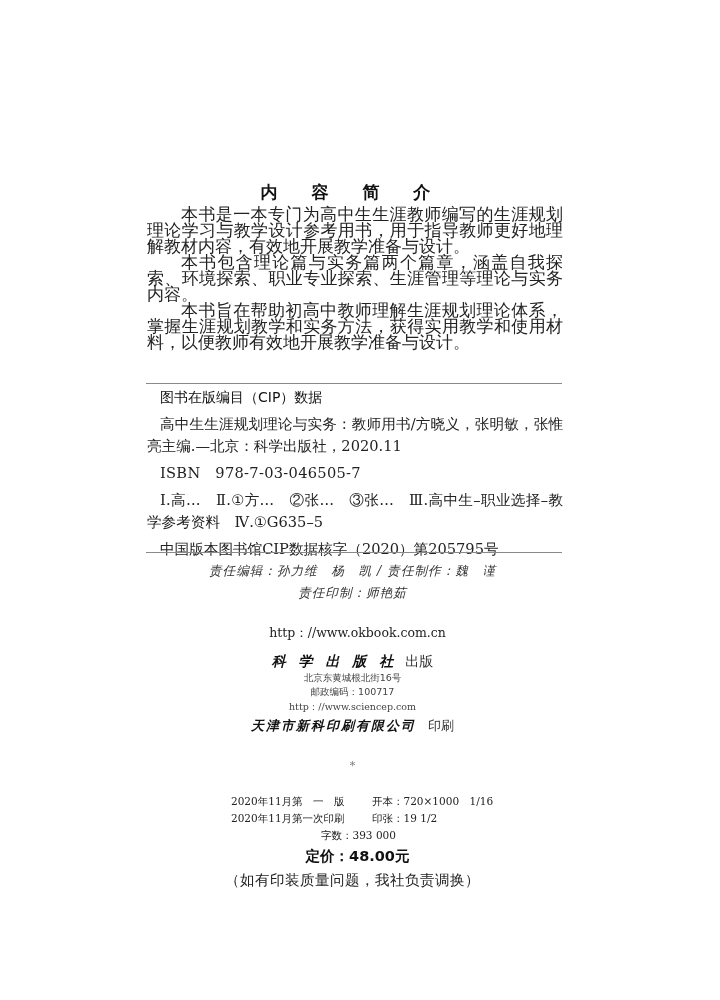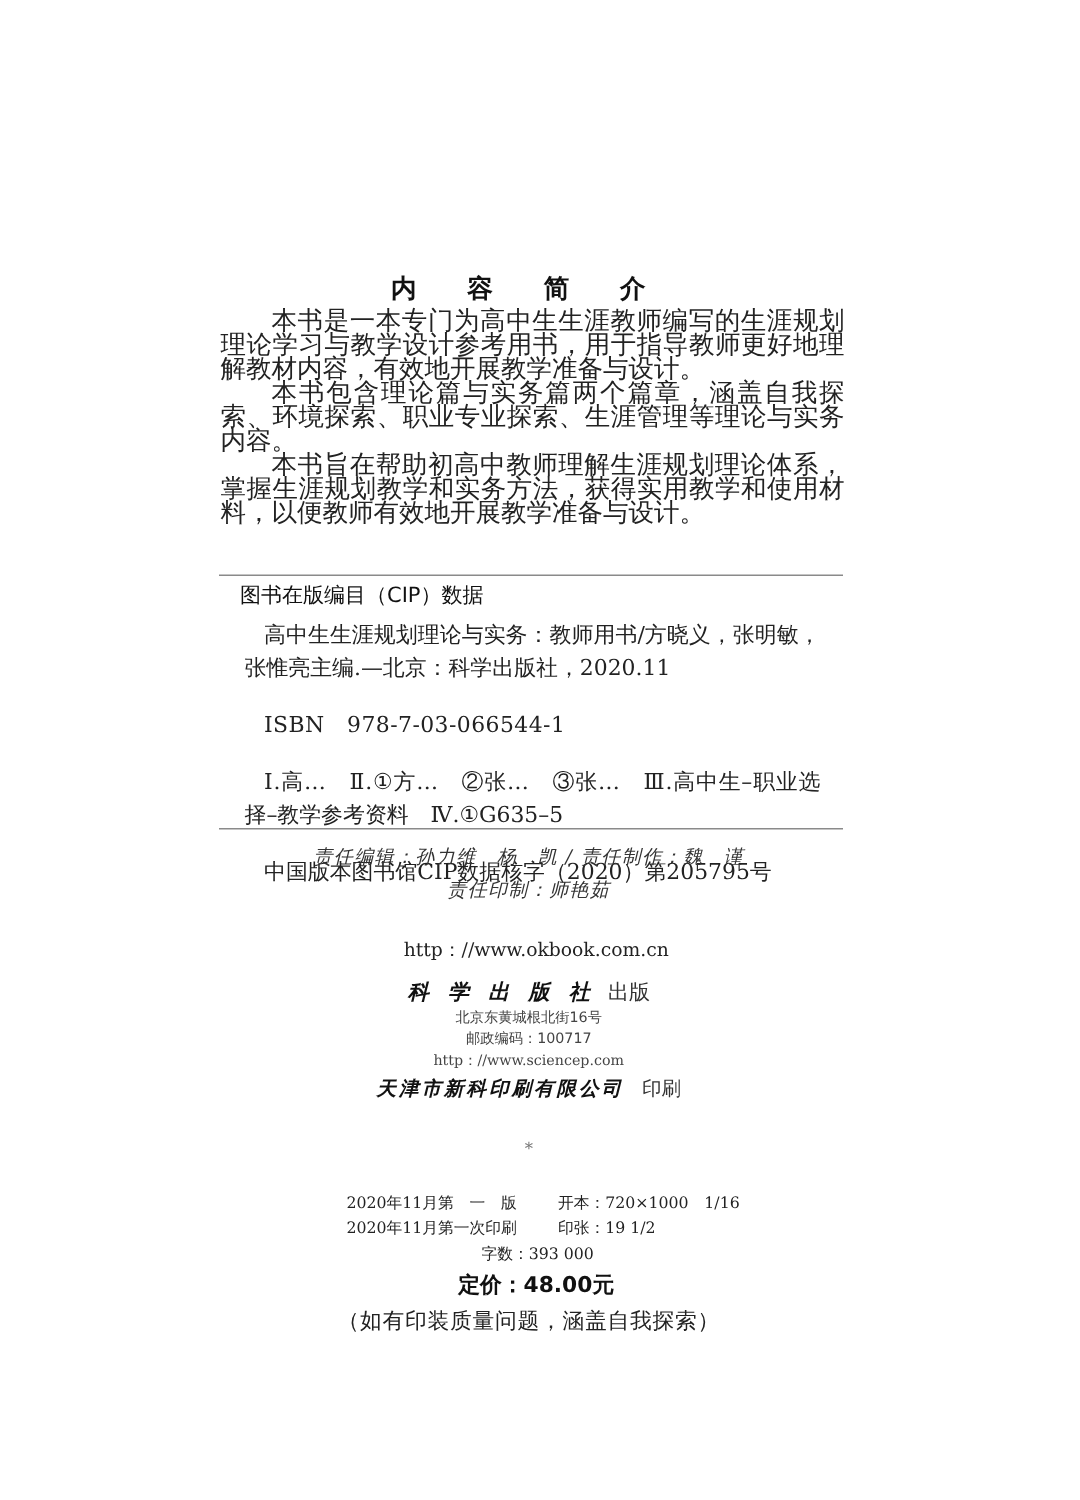--- a/index.html
+++ b/index.html
@@ -68,21 +68,21 @@
       color: #222;
     }
     .cip .hdr {
       padding-left: 13px;
       font-family: "DejaVu Sans", "Liberation Sans", sans-serif;
       font-size: 14px;
       line-height: 22px;
       color: #111;
     }
     .cip p {
-      margin: 16px;
+      margin: 0;
       text-indent: 13px;
       line-height: 22px;
       text-align: justify;
     }
     .cip .blk { margin-top: 5px; }
     .cip .isbn { letter-spacing: 0.3px; }
 
     
     .center-line {
       position: absolute;
@@ -145,21 +145,21 @@
     <p>本书是一本专门为高中生生涯教师编写的生涯规划理论学习与教学设计参考用书，用于指导教师更好地理解教材内容，有效地开展教学准备与设计。</p>
     <p>本书包含理论篇与实务篇两个篇章，涵盖自我探索、环境探索、职业专业探索、生涯管理等理论与实务内容。</p>
     <p>本书旨在帮助初高中教师理解生涯规划理论体系，掌握生涯规划教学和实务方法，获得实用教学和使用材料，以便教师有效地开展教学准备与设计。</p>
   </div>
 
   <div class="rule" style="top:383px;"></div>
 
   <div class="cip">
     <div class="hdr">图书在版编目（CIP）数据</div>
     <p class="blk">高中生生涯规划理论与实务：教师用书/方晓义，张明敏，张惟亮主编.—北京：科学出版社，2020.11</p>
-    <p class="blk isbn">ISBN　978-7-03-066544-1</p>
+    <p class="blk isbn">ISBN　978-7-03-046505-7</p>
     <p class="blk">Ⅰ.高…　Ⅱ.①方…　②张…　③张…　Ⅲ.高中生–职业选择–教学参考资料　Ⅳ.①G635–5</p>
     <p class="blk">中国版本图书馆CIP数据核字（2020）第205795号</p>
   </div>
 
   <div class="rule" style="top:552px;"></div>
 
   <div class="center-line credit" style="top:563px;">责任编辑：孙力维　杨　凯 / 责任制作：魏　谨</div>
   <div class="center-line credit" style="top:585px;">责任印制：师艳茹</div>
 
   <div class="center-line" style="top:625px; font-size:12.5px; color:#222; left:5px;">http：//www.okbook.com.cn</div>
@@ -176,15 +176,15 @@
   </div>
   <div class="center-line" style="top:759px; font-size:11px; color:#777;">*</div>
 
   <div class="ed" style="left:231px; top:795px;">2020年11月第　一　版</div>
   <div class="ed" style="left:372px; top:795px;text-align:center;">开本：720×1000　1/16</div>
   <div class="ed" style="left:231px; top:812px;">2020年11月第一次印刷</div>
   <div class="ed" style="left:372px; top:812px;">印张：19  1/2</div>
   <div class="ed" style="left:321px; top:829px;">字数：393 000</div>
 
   <div class="center-line price" style="top:847px; left:5px;">定价：48.00元</div>
-  <div class="center-line notice" style="top:871px;">（如有印装质量问题，涵盖自我探索）</div>
+  <div class="center-line notice" style="top:871px;">（如有印装质量问题，我社负责调换）</div>
 
 </div>
 
 </body></html>

